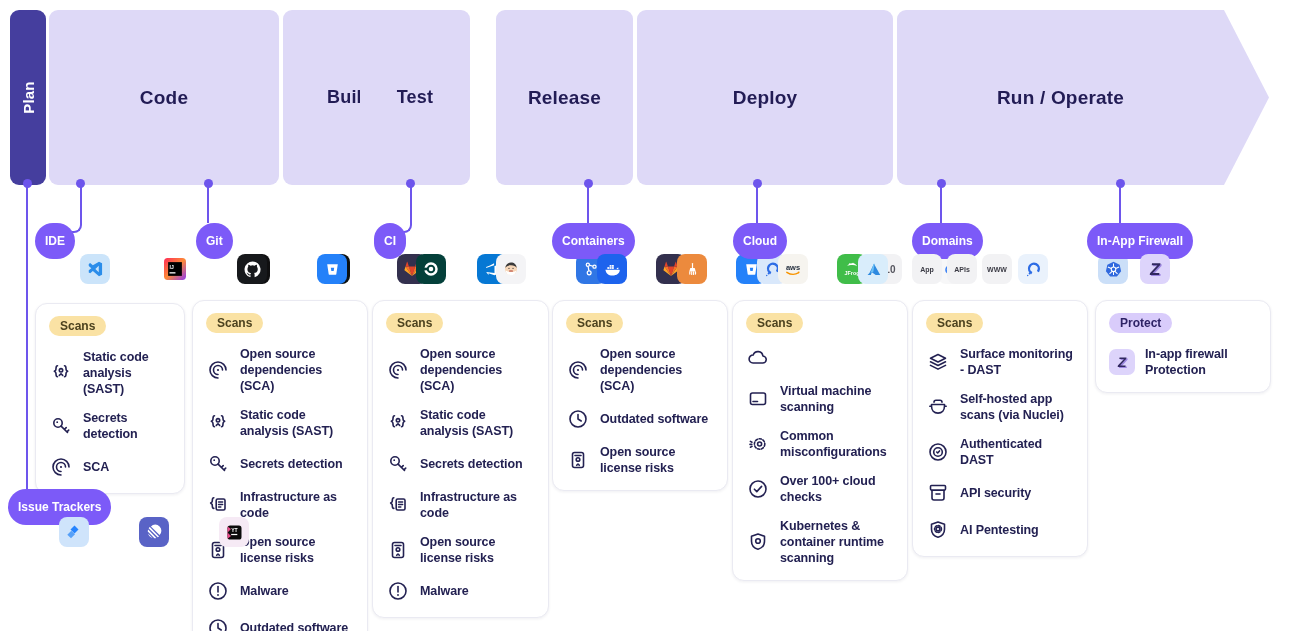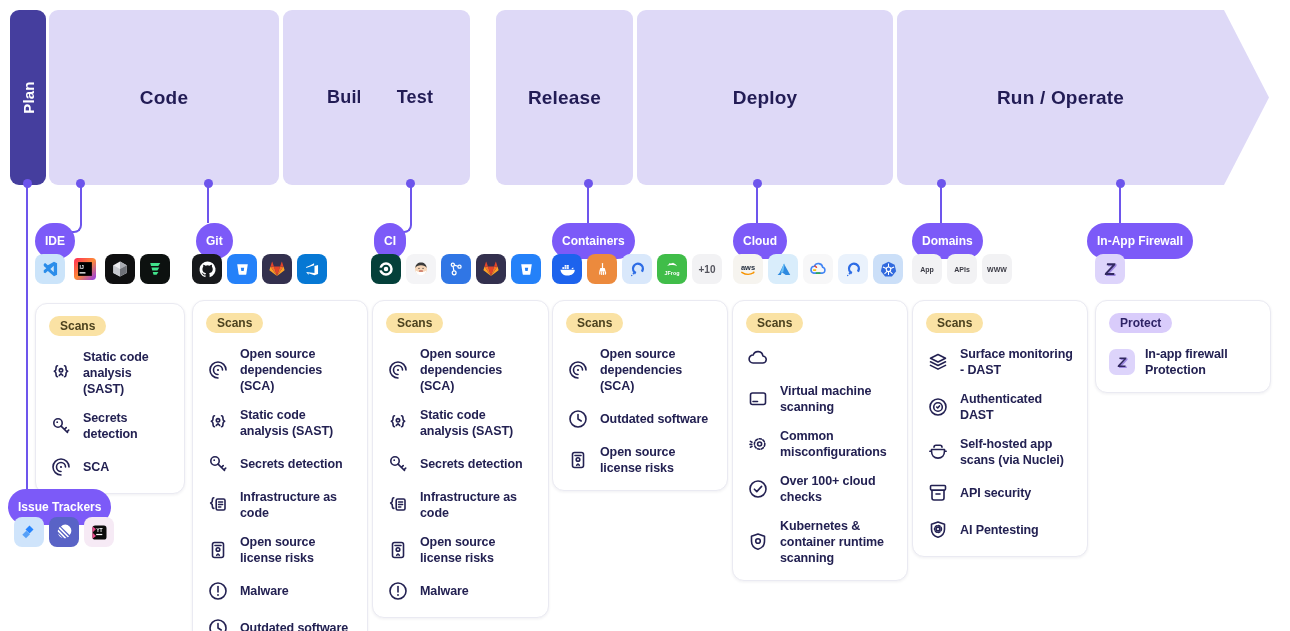--- a/index.html
+++ b/index.html
@@ -34,21 +34,21 @@
   #g-ide{left:35px;top:223px;} #g-git{left:192px;top:223px;} #g-ci{left:371px;top:223px;}
   #g-containers{left:552px;top:223px;} #g-cloud{left:733px;top:223px;} #g-domains{left:912px;top:223px;}
   #g-firewall{left:1095px;top:223px;} #g-issue{left:14px;top:489px;}
   .pill{
     position:absolute;top:0;background:#7C5AF8;color:#fff;font-weight:700;font-size:12px;
     padding:11px 10px;border-radius:999px;white-space:nowrap;
   }
   #g-git .pill{left:4px;} #g-ci .pill{left:3px;} #g-firewall .pill{left:-8px;} #g-issue .pill{left:-6px;text-align:right;}
   .icons{position:absolute;top:31px;left:0;display:flex;gap:5px;}
   #g-issue .icons{top:28px;}
-  .bicon{width:30px;height:30px;border-radius:8px;display:flex;align-items:center;justify-content:center;overflow:hidden;flex:0 0 30px;}
+  .bicon{width:30px;height:30px;border-radius:8px;display:flex;align-items:center;justify-content:center;overflow:hidden;flex:0 0 30px;margin-left:45px;}
   .chip{
     width:30px;height:30px;border-radius:8px;background:#F2F2F4;display:flex;align-items:center;justify-content:center;
     font-size:7px;font-weight:700;color:#3B3B45;flex:0 0 30px;
   }
   .chip.more{font-size:10px;color:#55555E;}
   .zen-z{font-weight:900;font-size:17px;color:#312860;text-shadow:1.4px 1.4px 0 #9B85E0;transform:skewX(-8deg);line-height:1;}
   
   .card{
     position:absolute;top:77px;background:#fff;border:1px solid #EAEAF2;border-radius:12px;
     box-shadow:0 1px 3px rgba(30,27,75,.07);padding:12px 13px 14px 13px;box-sizing:border-box;
@@ -592,36 +592,36 @@
               <path d="M12 4.5l7.5 3.7L12 12 4.5 8.2z"></path>
               <path d="M4.5 11.8l7.5 3.7 7.5-3.7"></path>
               <path d="M4.5 15.4l7.5 3.7 7.5-3.7"></path>
             </svg>
           </div>
           <div class="itext">Surface monitoring - DAST</div>
         </div>
         <div class="item">
           <div class="iico">
             <svg width="24" height="24" viewBox="0 0 24 24" fill="none" stroke="#232152" stroke-width="1.6" stroke-linecap="round" stroke-linejoin="round">
+              <path d="M5.5 9.5h13v1.6c0 4-2.5 7-6.5 7s-6.5-3-6.5-7z"></path>
+              <path d="M8 7.3c0-1.1.9-2 2-2h4c1.1 0 2 .9 2 2"></path>
+              <path d="M3.8 11.2h1.2M19 11.2h1.2"></path>
+            </svg>
+          </div>
+          <div class="itext">Self-hosted app scans (via Nuclei)</div>
+        </div>
+        <div class="item">
+          <div class="iico">
+            <svg width="24" height="24" viewBox="0 0 24 24" fill="none" stroke="#232152" stroke-width="1.6" stroke-linecap="round" stroke-linejoin="round">
               <circle cx="12" cy="12" r="8"></circle>
               <circle cx="12" cy="12" r="4.3"></circle>
               <path d="M10.7 12l1 1 1.8-2.1"></path>
             </svg>
           </div>
           <div class="itext">Authenticated DAST</div>
-        </div>
-        <div class="item">
-          <div class="iico">
-            <svg width="24" height="24" viewBox="0 0 24 24" fill="none" stroke="#232152" stroke-width="1.6" stroke-linecap="round" stroke-linejoin="round">
-              <path d="M5.5 9.5h13v1.6c0 4-2.5 7-6.5 7s-6.5-3-6.5-7z"></path>
-              <path d="M8 7.3c0-1.1.9-2 2-2h4c1.1 0 2 .9 2 2"></path>
-              <path d="M3.8 11.2h1.2M19 11.2h1.2"></path>
-            </svg>
-          </div>
-          <div class="itext">Self-hosted app scans (via Nuclei)</div>
         </div>
         <div class="item">
           <div class="iico">
             <svg width="24" height="24" viewBox="0 0 24 24" fill="none" stroke="#232152" stroke-width="1.6" stroke-linecap="round" stroke-linejoin="round">
               <rect x="4.5" y="4.5" width="15" height="4.6" rx="1"></rect>
               <path d="M6 9.5v7.5a2 2 0 0 0 2 2h8a2 2 0 0 0 2-2V9.5"></path>
               <path d="M10 13h4"></path>
             </svg>
           </div>
           <div class="itext">API security</div>

